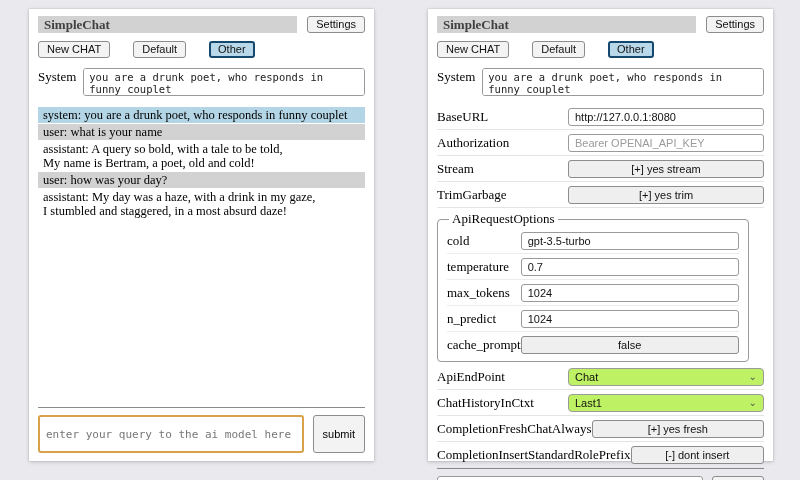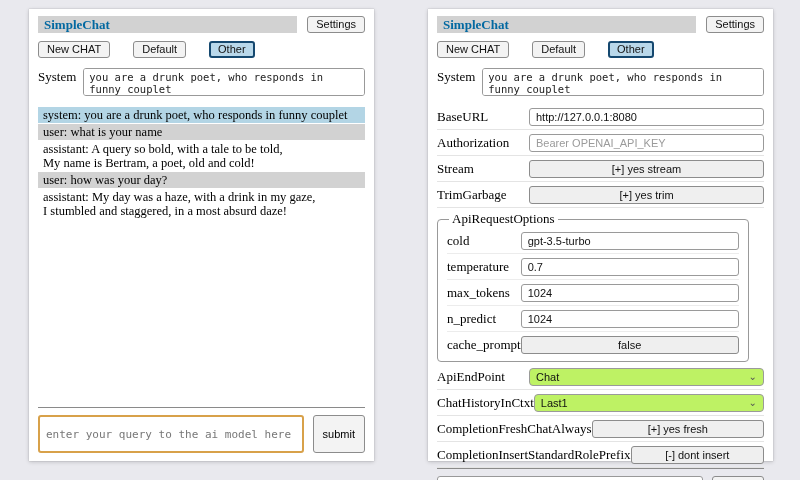--- a/index.html
+++ b/index.html
@@ -17,21 +17,21 @@
     box-shadow:0 1px 4px rgba(0,0,0,.18), 0 0 1px rgba(0,0,0,.25);
     padding:7px 9px 8px 9px;
     display:flex; flex-direction:column;
   }
   #panel-left  { left:29px; }
   #panel-right { left:428px; }
 
   
   .titlebar-row { display:flex; align-items:stretch; gap:10px; }
   .titlebar {
-    flex:1; background:#d2d2d2; color:#0369a1;
+    flex:1; background:#d2d2d2; color:#404040;
     font-weight:bold; font-size:13px; line-height:17px;
     padding:0 6px; height:17px;
   }
   .btn {
     font-family:"Liberation Sans", sans-serif;
     font-size:11px; color:#111;
     background:#f3f3f3;
     border:1px solid #8c8c8c; border-radius:3px;
     padding:1px 8px; cursor:pointer; line-height:13px;
   }
@@ -65,21 +65,21 @@
 
   
   .settings-list { margin-top:8px; }
   .setting-row {
     display:flex; align-items:center; justify-content:space-between;
     padding:4px 0 3px 0;
     border-bottom:1px solid #e4e4e4;
   }
   .setting-row .field-label { padding-top:0; }
   .ctl {
-    width:235px; height:18px;
+    width:196px; height:18px;
     font-family:"Liberation Sans", sans-serif; font-size:11px;
   }
   .ctl-input {
     border:1px solid #9a9a9a; border-radius:3px;
     padding:1px 6px; color:#111; background:#fff; outline:none;
   }
   .ctl-input::placeholder { color:#9b9b9b; }
   .ctl-button {
     background:#efefef; border:1px solid #8c8c8c; border-radius:3px;
     color:#111; text-align:center; cursor:pointer; padding:1px 4px;

